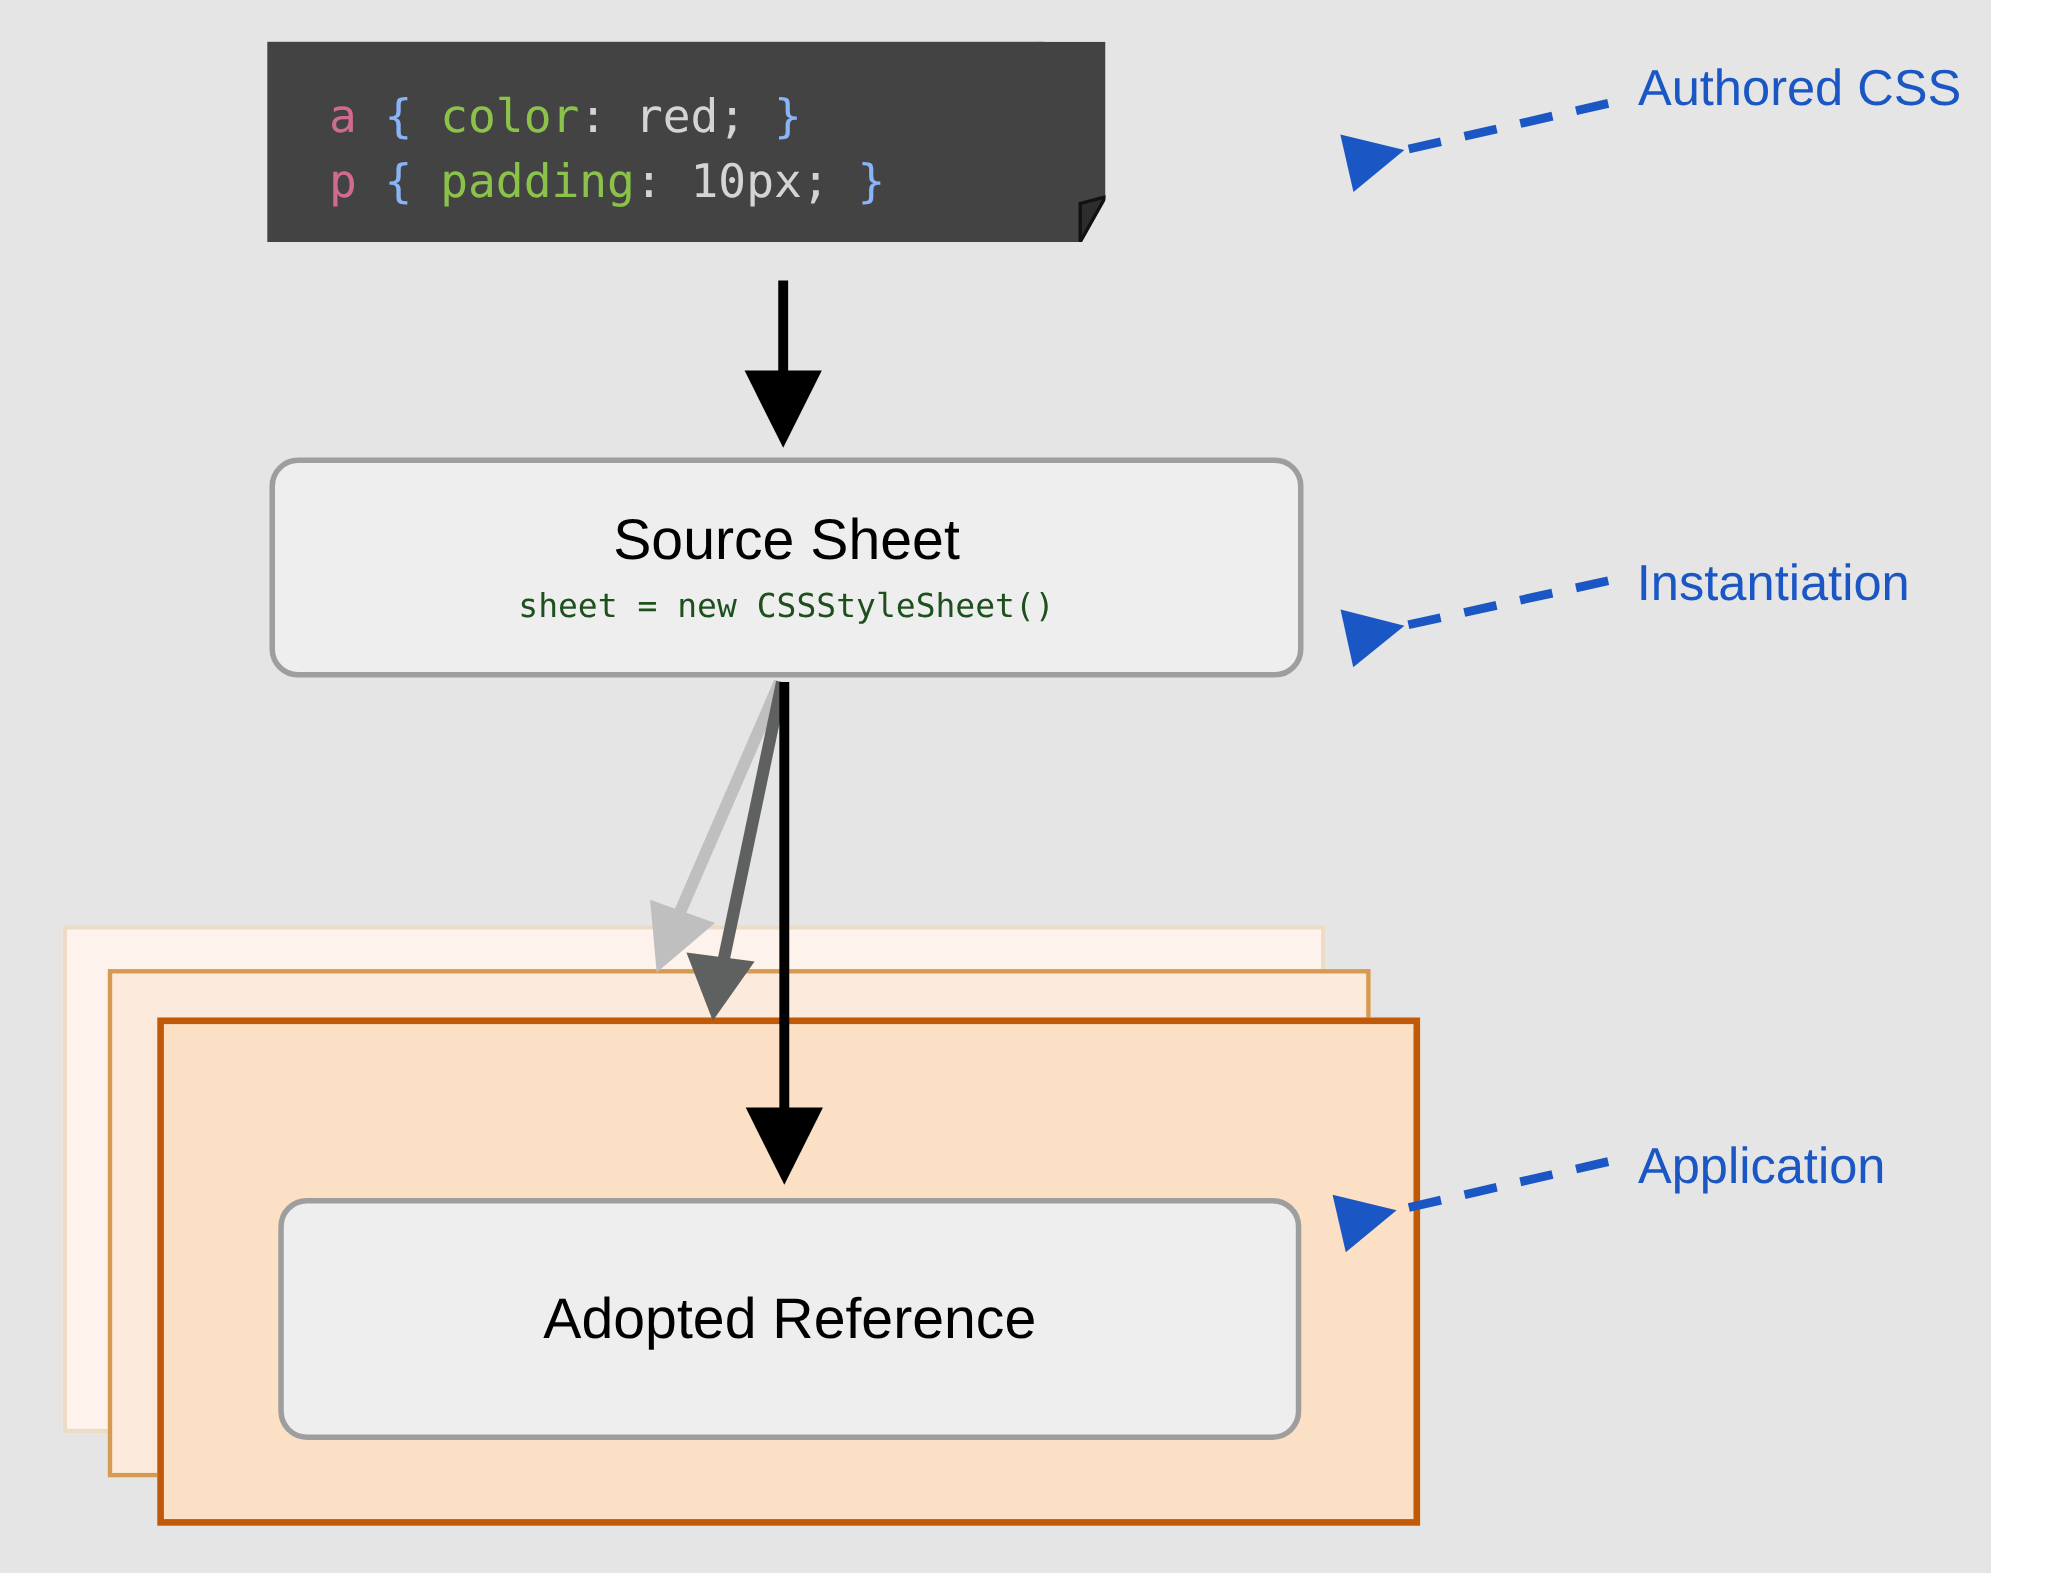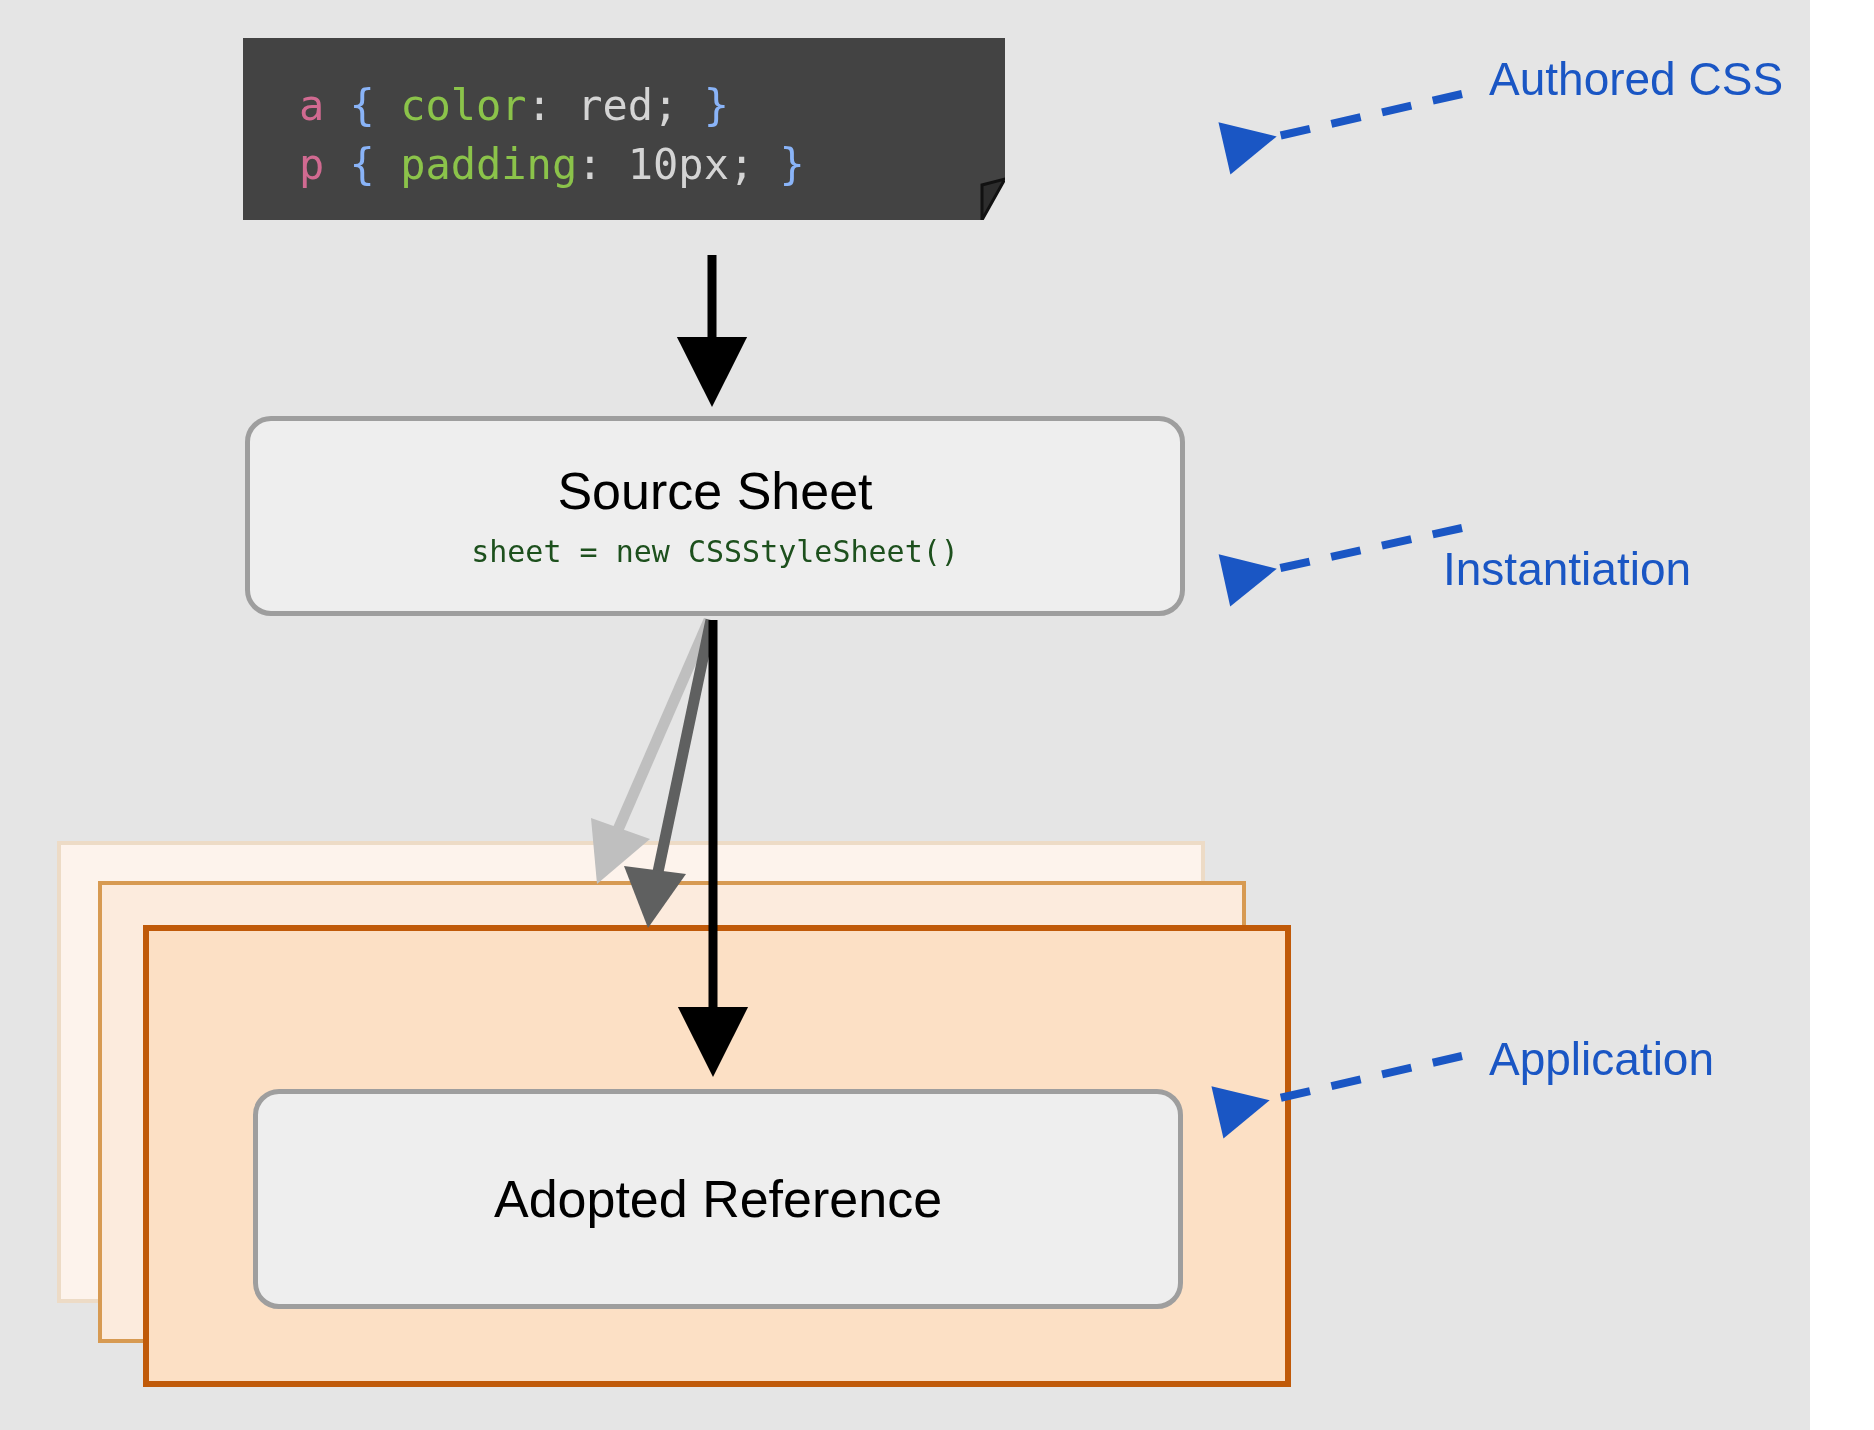--- a/index.html
+++ b/index.html
@@ -139,21 +139,21 @@
 
   
   .annotation {
     position: absolute;
     font-family: "Liberation Sans", sans-serif;
     font-size: 46px;
     color: #1a56c4;
     white-space: nowrap;
   }
   #annotation-authored-css { left: 1489px; top: 52px; }
-  #annotation-instantiation { left: 1443px; top: 502px; margin-top: 40px; }
+  #annotation-instantiation { left: 1488px; top: 502px; }
   #annotation-application { left: 1489px; top: 1032px; }
 </style>
 </head>
 <body>
 
 <div id="stage">
 
   <div class="code-note">
     <div class="code-line"><span class="tok-sel">a</span> <span class="tok-brc">{</span> <span class="tok-prop">color</span><span class="tok-val">: </span><span class="tok-val">red;</span> <span class="tok-brc">}</span></div>
     <div class="code-line"><span class="tok-sel">p</span> <span class="tok-brc">{</span> <span class="tok-prop">padding</span><span class="tok-val">: </span><span class="tok-val">10px;</span> <span class="tok-brc">}</span></div>

